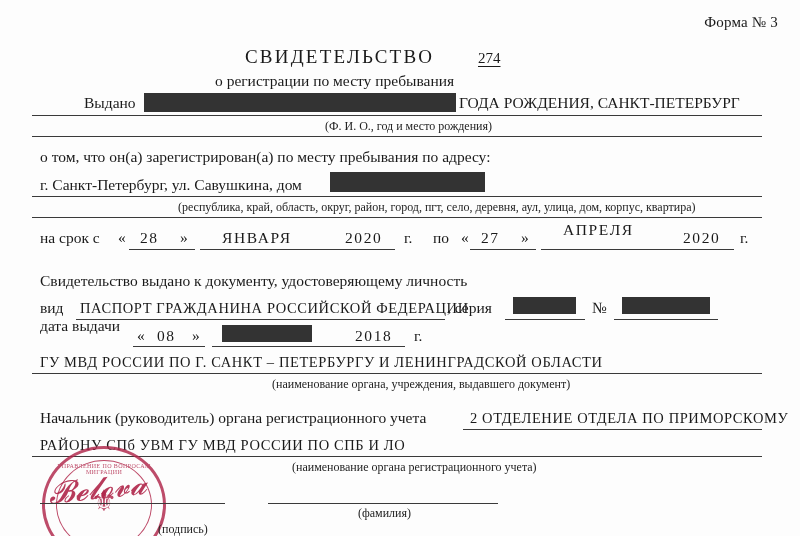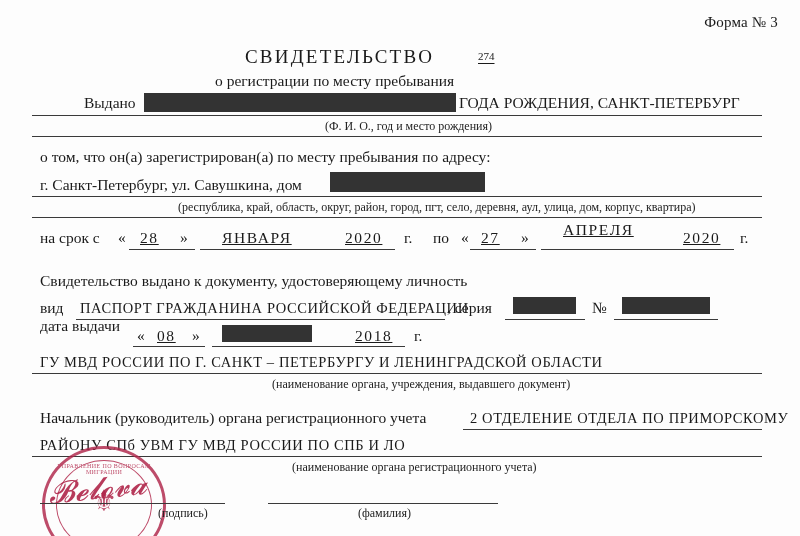--- a/index.html
+++ b/index.html
@@ -34,21 +34,21 @@
     top: 46px;
     left: 245px;
     font-size: 19px;
     letter-spacing: 2.2px;
     font-weight: normal;
   }
   .title-number {
     position: absolute;
     top: 50px;
     left: 478px;
-    font-size: 11px;
+    font-size: 15px;
     text-decoration: underline;
     text-underline-offset: 3px;
   }
   .subtitle {
     position: absolute;
     top: 72px;
     left: 215px;
     font-size: 15.5px;
   }
   
@@ -72,21 +72,20 @@
     white-space: nowrap;
     color: #222;
   }
   .val {
     position: absolute;
     font-size: 15.5px;
     white-space: nowrap;
   }
   .val-sp {
     letter-spacing: 1.6px;
-    text-decoration: underline;
   }
   .small-caps-line {
     position: absolute;
     font-size: 14.5px;
     letter-spacing: 0.6px;
     white-space: nowrap;
   }
   
   .stamp {
     position: absolute;
@@ -229,18 +228,18 @@
 
   <div class="stamp">
     <div class="stamp-inner"></div>
     <div class="stamp-txt-top">УПРАВЛЕНИЕ ПО ВОПРОСАМ МИГРАЦИИ</div>
     <div class="stamp-core">⚜</div>
 
   </div>
 
   <div class="signature">𝓑𝓮𝓵𝓸𝓿𝓪</div>
   <div class="rule" style="left:40px; top:503px; width:185px;"></div>
-  <div class="caption" style="left:110px; top:506px;padding-left:48px;">(подпись)</div>
+  <div class="caption" style="left:110px; top:522px;padding-left:48px;">(подпись)</div>
 
   <div class="rule" style="left:268px; top:503px; width:230px;"></div>
   <div class="caption" style="left:358px; top:506px;">(фамилия)</div>
 
 </div>
 
 </body></html>

